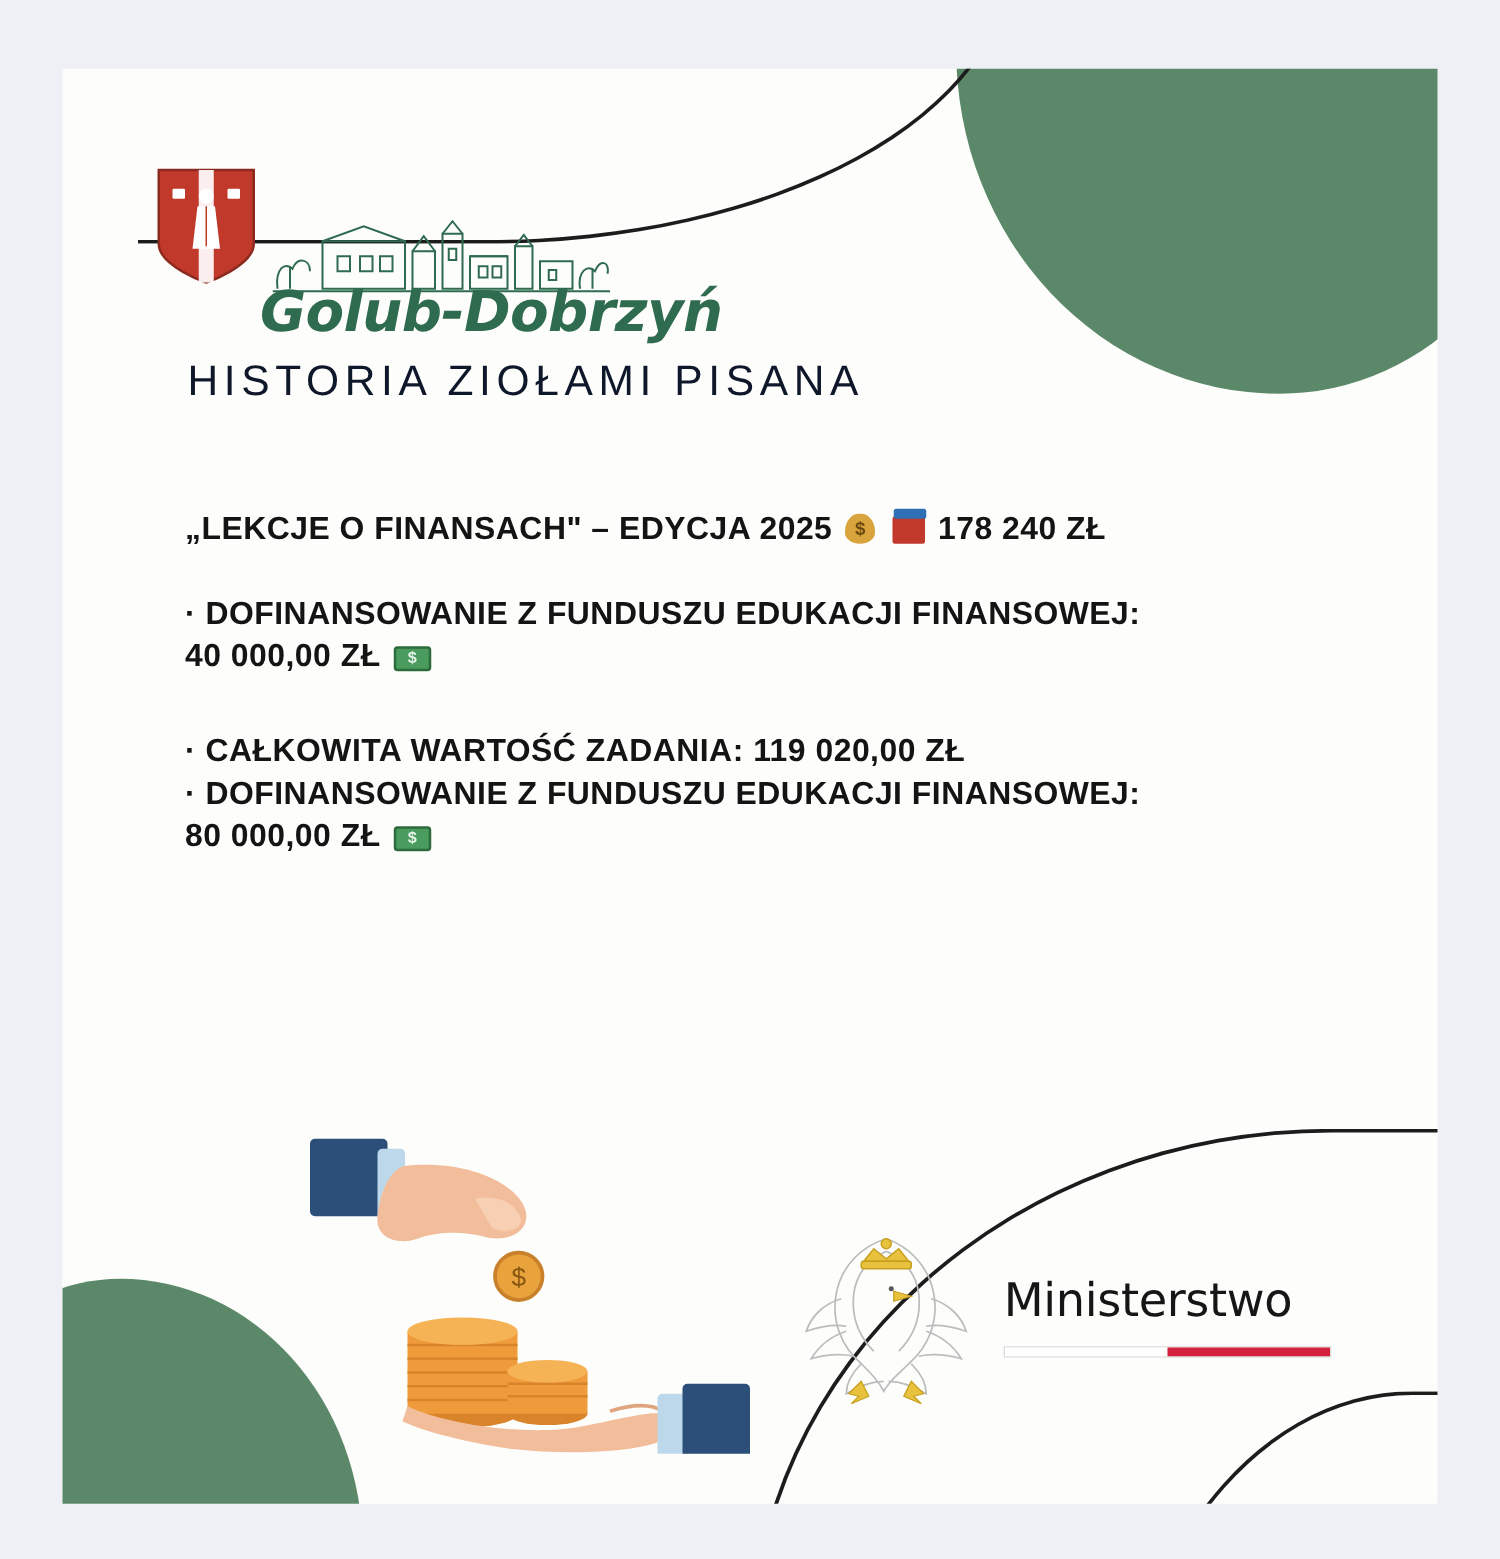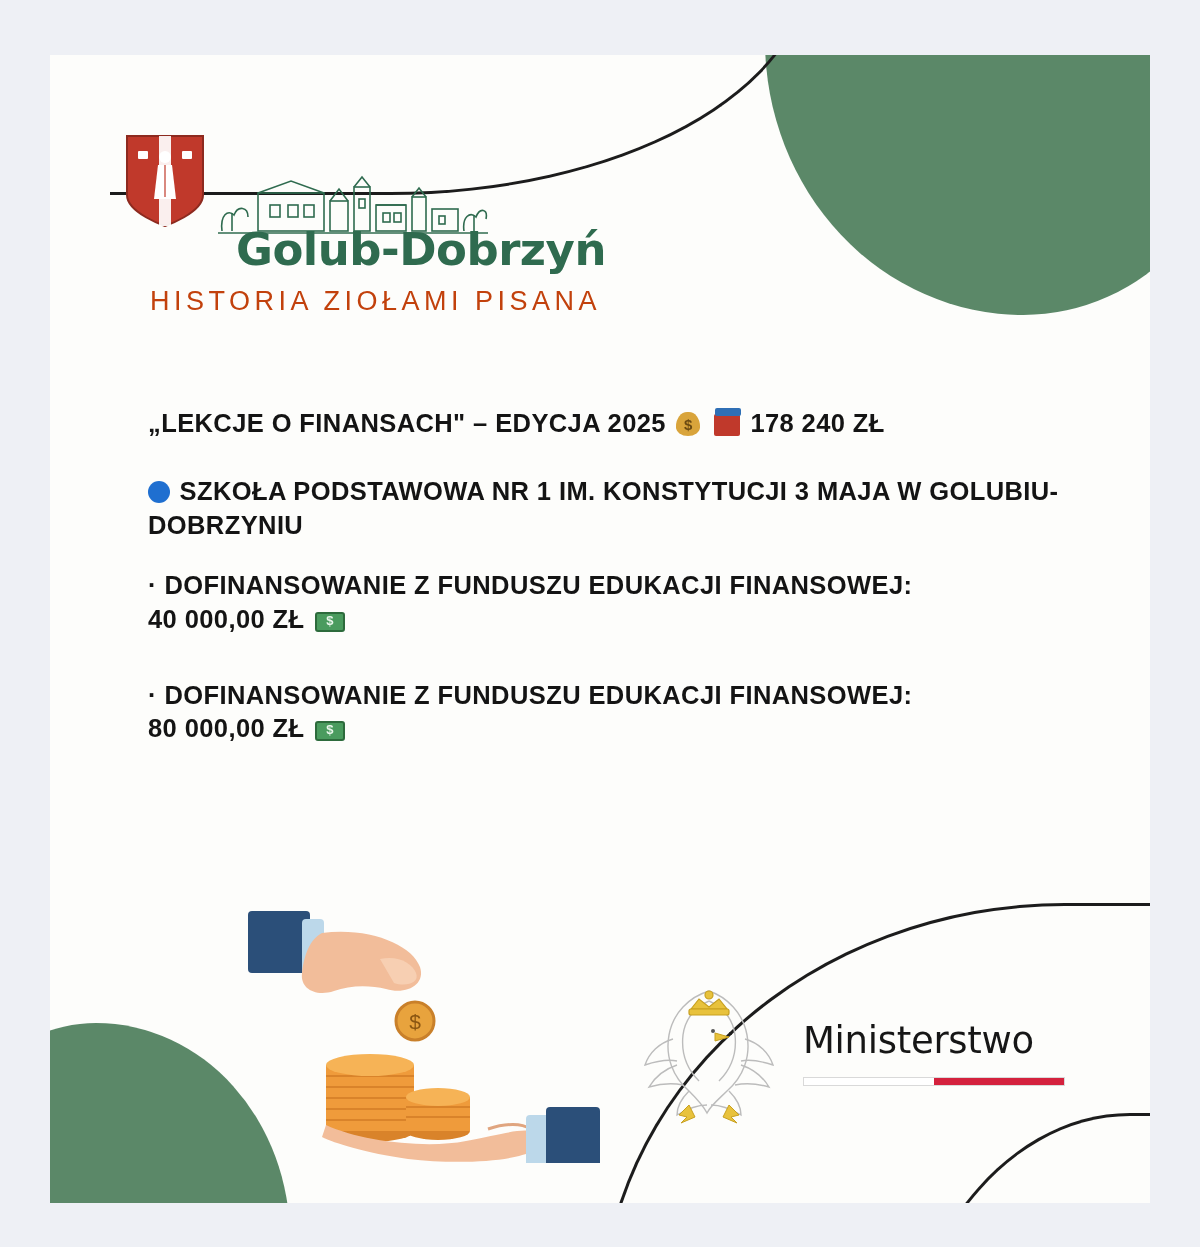--- a/index.html
+++ b/index.html
@@ -98,28 +98,29 @@
     flex: 0 0 auto;
   }
   .skyline {
     margin-top: 42px;
   }
   .brand-title {
     font-size: 45px;
     font-weight: bold;
     color: #2f6b4f;
     letter-spacing: -0.5px;
-    margin: -14px 0 0 112px;
+    margin: -14px 0 0 84px;
     font-family: "DejaVu Sans", sans-serif;
+    font-style: italic;
   }
   .brand-sub {
     margin: 10px 0 0 26px;
-    font-size: 27px;
+    font-size: 34px;
     letter-spacing: 4.5px;
-    color: #c2410c;
+    color: #0f172a;
     font-family: "Liberation Sans", sans-serif;
   }
 
   
   .content {
     position: absolute;
     left: 98px;
     top: 352px;
     width: 920px;
   }
@@ -302,33 +303,33 @@
 
   <div class="content">
 
     <div class="line title-line">
       <span>„LEKCJE O FINANSACH" – EDYCJA 2025</span>
       <span class="ico ico-bag"></span>
       <span class="ico ico-books"></span>
       <span>178 240 ZŁ</span>
     </div>
 
-    <div class="line school">
-      <span class="bullet-dot"></span>
-      <span>SZKOŁA PODSTAWOWA NR 1 IM. KONSTYTUCJI 3 MAJA W GOLUBIU-DOBRZYNIU</span>
-    </div>
     <div class="line detail">
       <span>· DOFINANSOWANIE Z FUNDUSZU EDUKACJI FINANSOWEJ:</span>
       <br>
       <span>40 000,00 ZŁ</span>
       <span class="ico ico-cash"></span>
     </div>
 
     <div class="block-gap"></div>
 
+    <div class="line detail">
+      <span>· CAŁKOWITA WARTOŚĆ ZADANIA:</span>
+      <span>119 020,00 ZŁ</span>
+    </div>
     <div class="line detail">
       <span>· DOFINANSOWANIE Z FUNDUSZU EDUKACJI FINANSOWEJ:</span>
       <br>
       <span>80 000,00 ZŁ</span>
       <span class="ico ico-cash"></span>
     </div>
   </div>
 
   <svg class="illus" viewBox="0 0 370 270">
 

